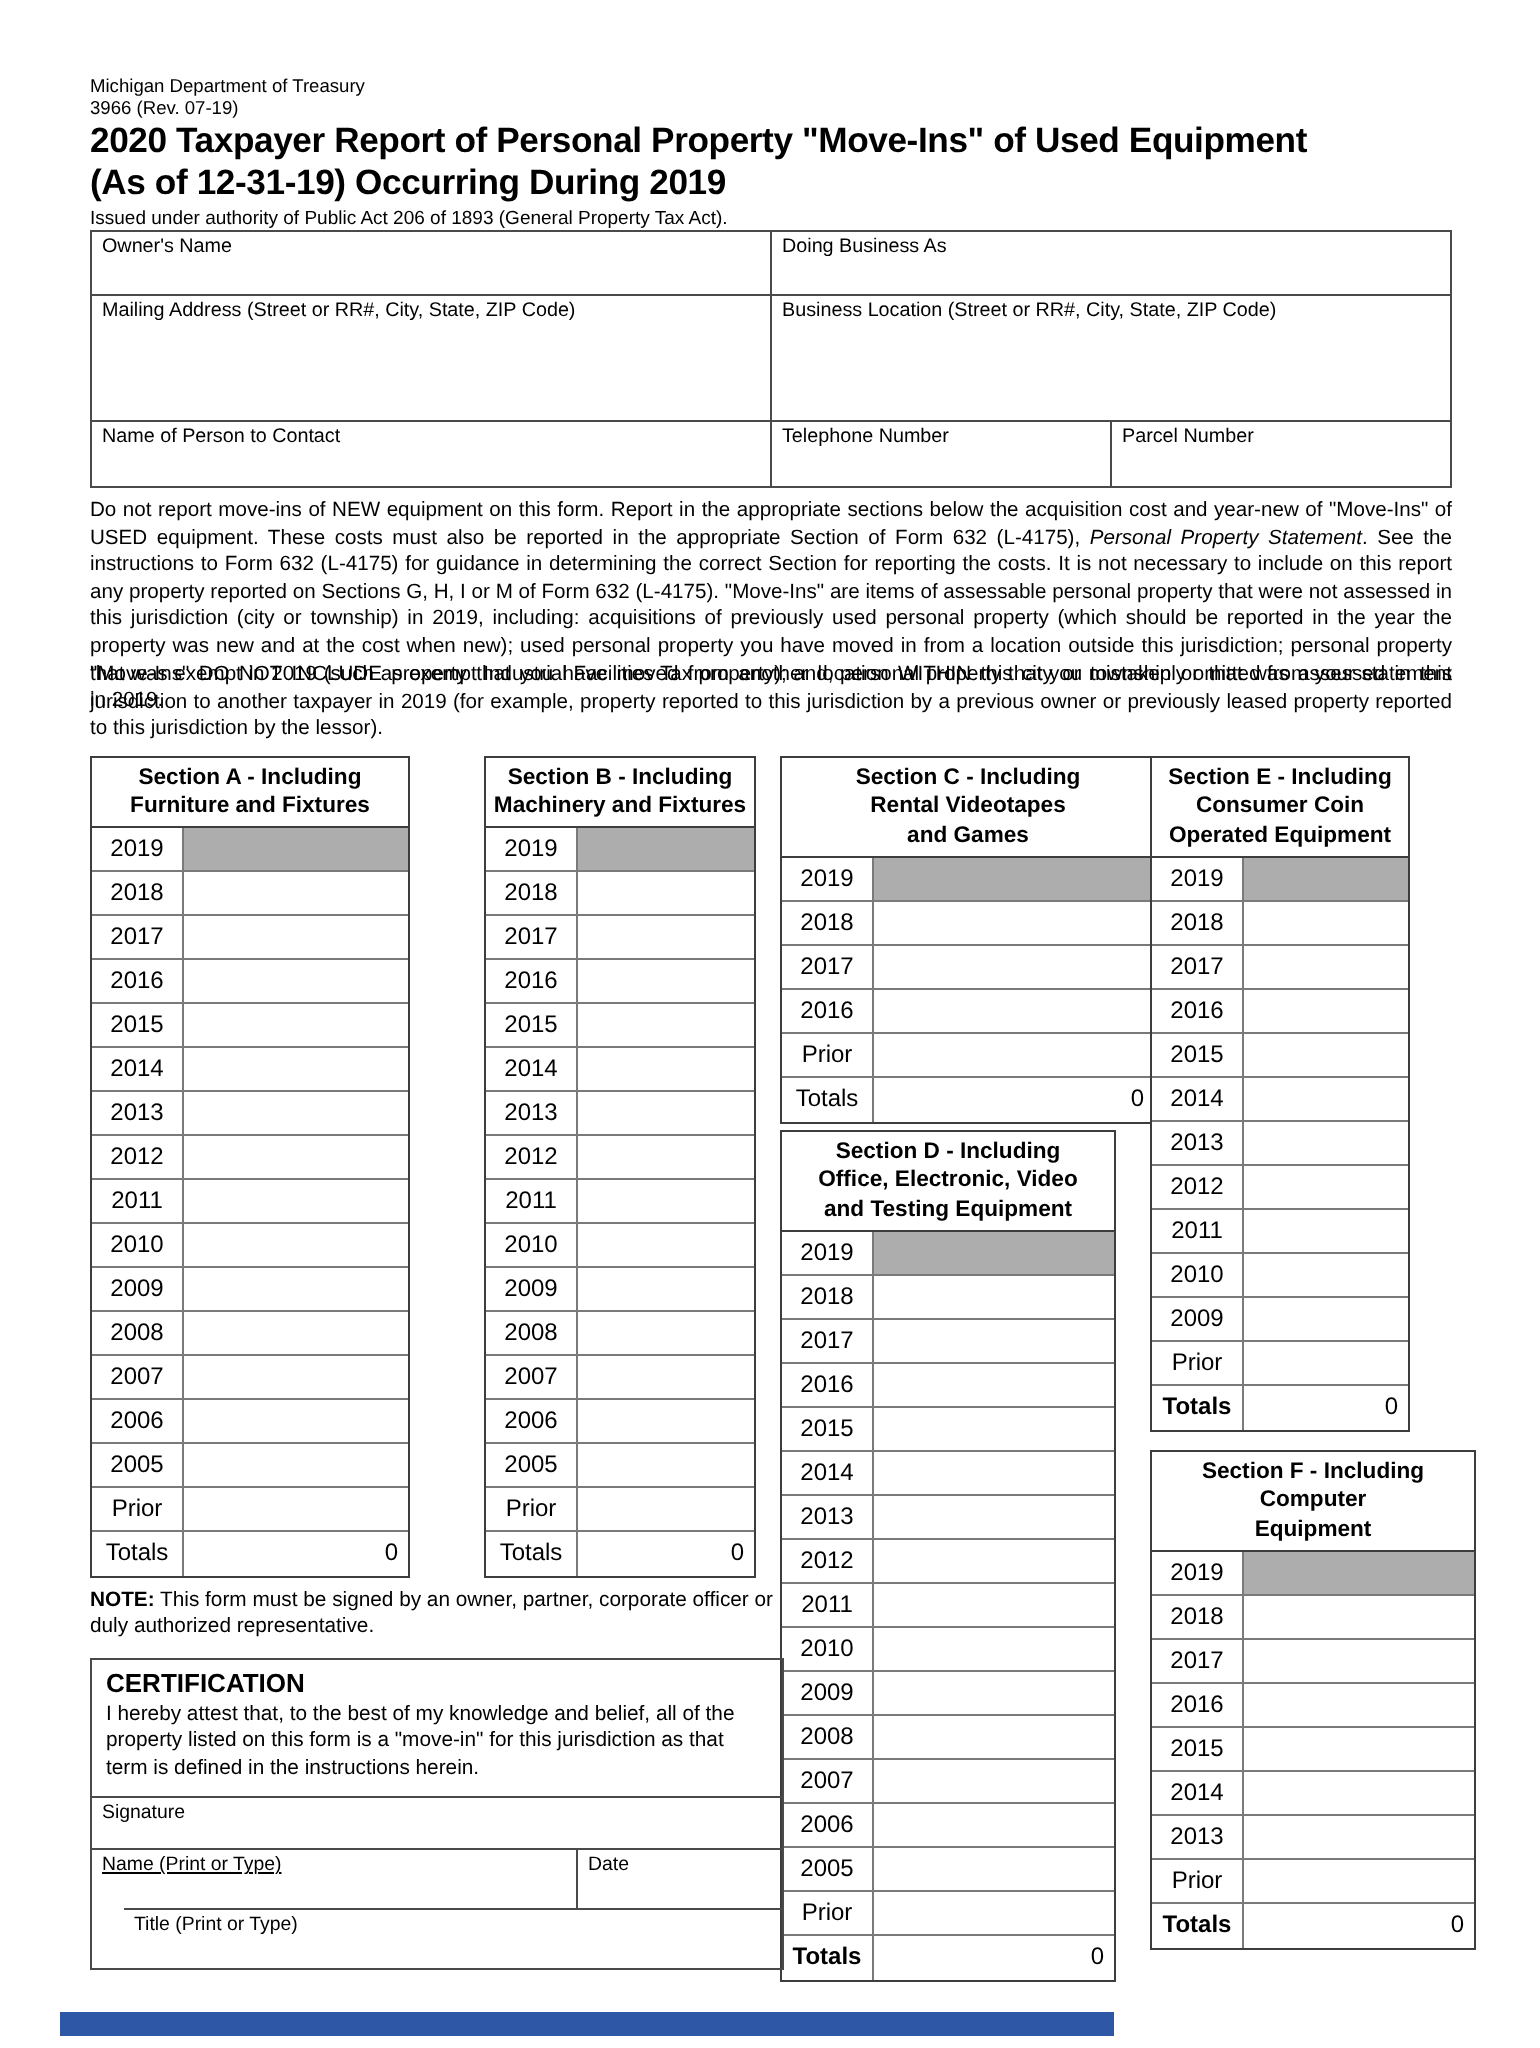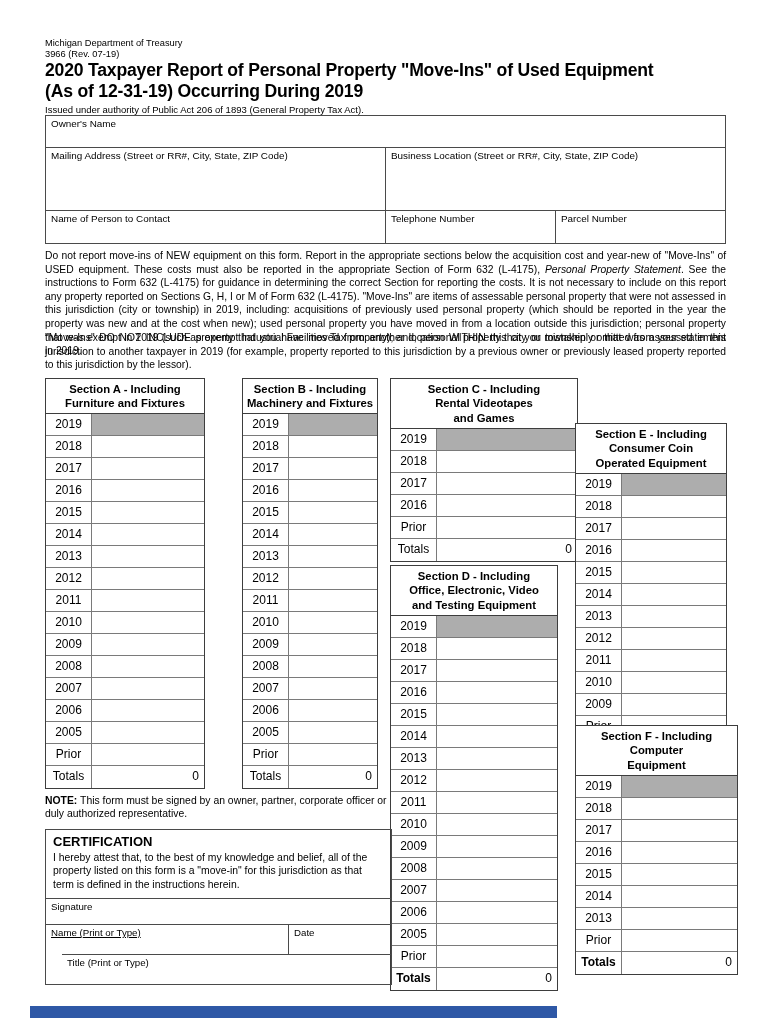--- a/index.html
+++ b/index.html
@@ -62,20 +62,23 @@
     <span>2020 Taxpayer Report of Personal Property "Move-Ins" of Used Equipment</span><br>
     <span>(As of 12-31-19) Occurring During 2019</span>
   </div>
   <div class="authority">Issued under authority of Public Act 206 of 1893 (General Property Tax Act).</div>
 
   <div class="info-table">
     <div class="itr r1">
       <div class="itc w-half">
         <span>Owner's Name</span>
       </div>
+      <div class="itc w-rest">
+        <span>Doing Business As</span>
+      </div>
     </div>
     <div class="itr r2">
       <div class="itc w-half">
         <span>Mailing Address (Street or RR#, City, State, ZIP Code)</span>
       </div>
       <div class="itc w-rest">
         <span>Business Location (Street or RR#, City, State, ZIP Code)</span>
       </div>
     </div>
     <div class="itr r3">
@@ -357,21 +360,21 @@
             <div class="year-cell">Prior</div>
             <div class="value-cell"></div>
           </div>
           <div class="sec-row totals-row">
             <div class="year-cell bold">Totals</div>
             <div class="value-cell totals-value">0</div>
           </div>
         </div>
       </div>
     </div>
-  <div class="slot" style="left:575px; top:378px; width:152px;margin-top:45px;">
+  <div class="slot" style="left:575px; top:378px; width:130px;">
       <div class="section">
         <div class="sec-header">
           <div class="sec-title-line">Section E - Including</div>
           <div class="sec-title-line">Consumer Coin</div>
           <div class="sec-title-line">Operated Equipment</div>
         </div>
         <div class="sec-rows">
           <div class="sec-row">
             <div class="year-cell">2019</div>
             <div class="value-cell highlighted" style="background: rgb(173, 173, 173);"></div>

